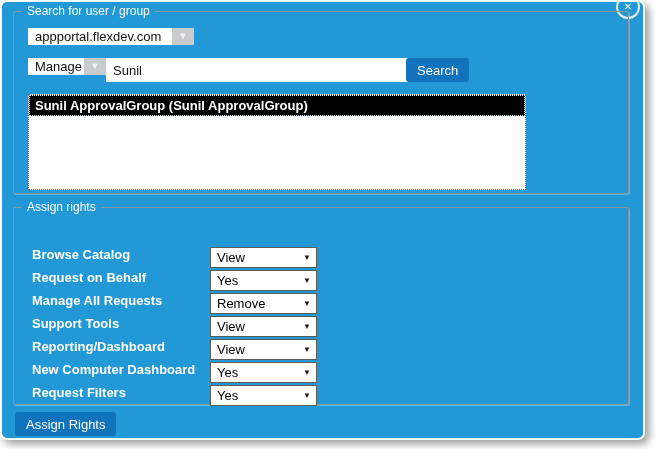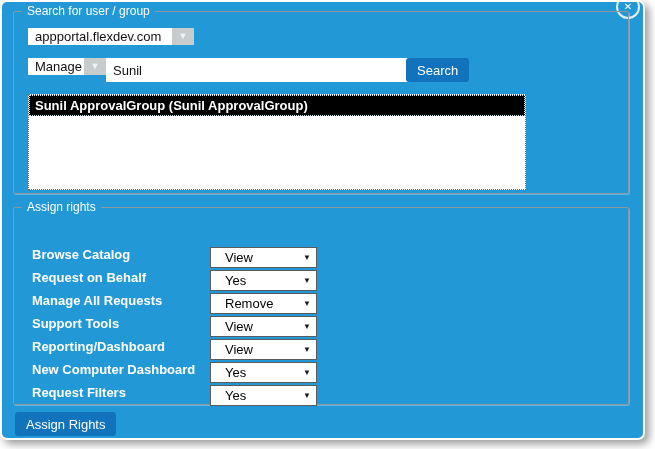--- a/index.html
+++ b/index.html
@@ -60,21 +60,21 @@
   .list-item.selected{
     background:#000000;color:#fff;font-weight:600;
     border:1px dotted #cfe9f7;padding:2px 5px;
   }
 
   .rights-row{position:absolute;left:18px;height:21px;display:flex;}
   .rights-label{font-size:13px;font-weight:600;color:#fff;}
   .sel{
     position:absolute;left:178px;width:107px;height:21px;background:#fff;
     border:1px solid #5b5b5b;display:flex;align-items:center;
-    justify-content:space-between;padding:0 5px 0 14px;font-size:13px;
+    justify-content:space-between;padding:0 5px 0 6px;font-size:13px;
     color:#000;box-sizing:border-box;cursor:pointer;
   }
   .sel .tri{font-size:8px;color:#1a1a1a;line-height:1;}
   .r0{top:33px}.r1{top:56px}.r2{top:79px}.r3{top:102px}.r4{top:125px}.r5{top:148px}.r6{top:171px}
 
   .assign-btn{position:absolute;left:13px;top:410px;}
 </style>
 </head>
 <body>
 

